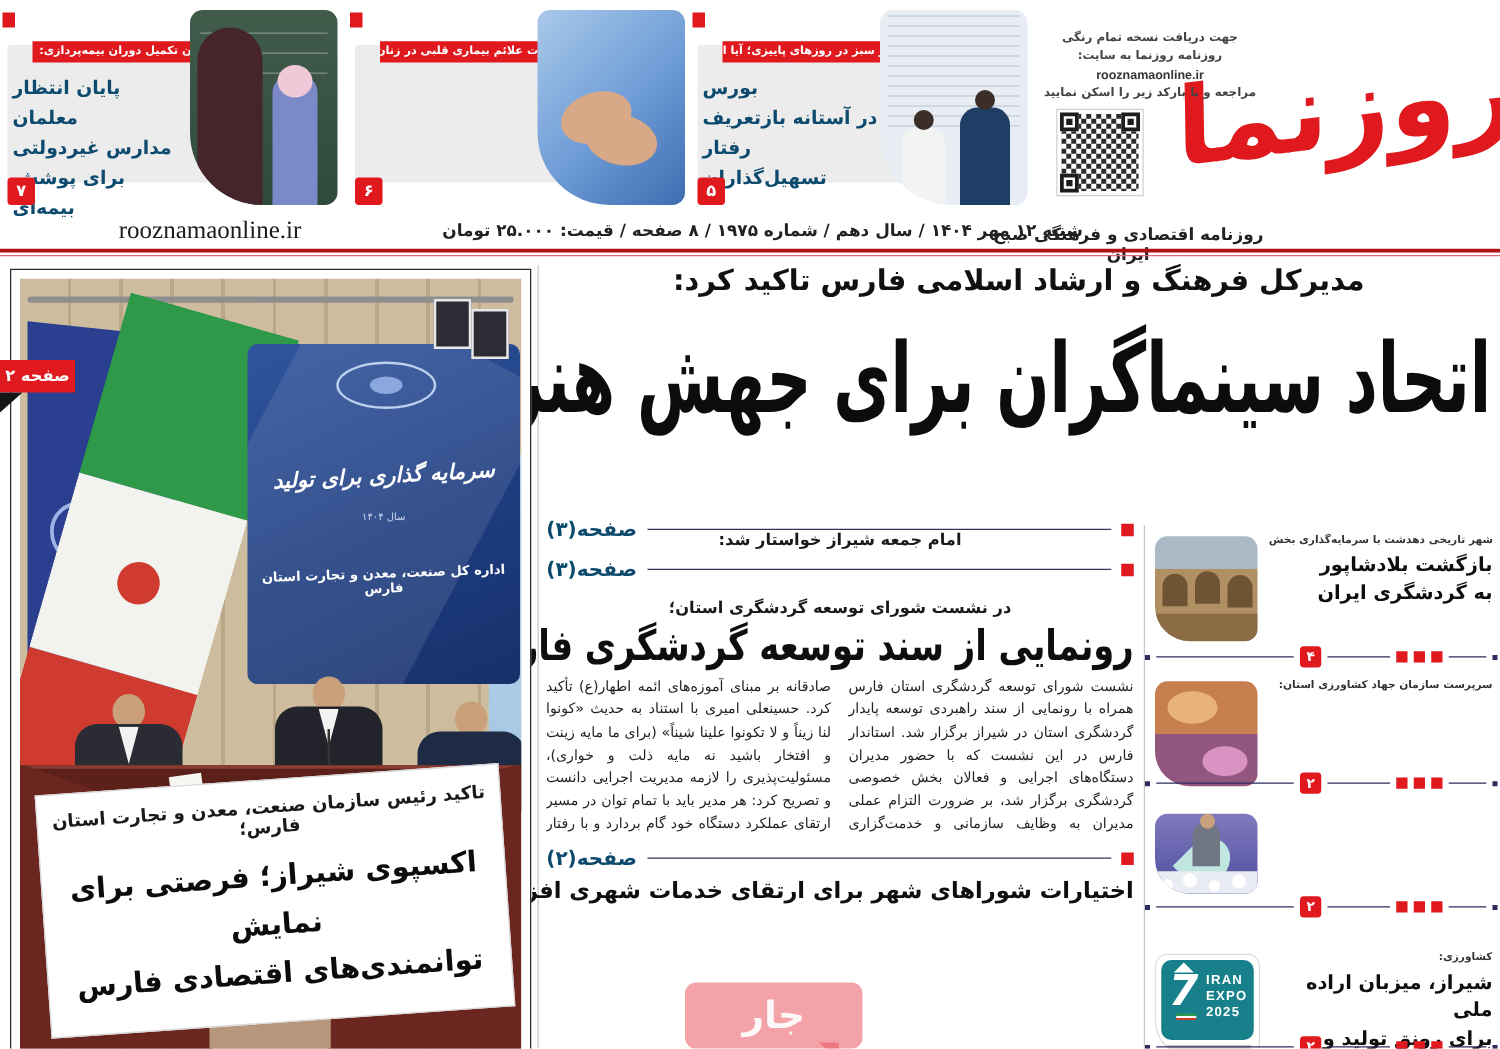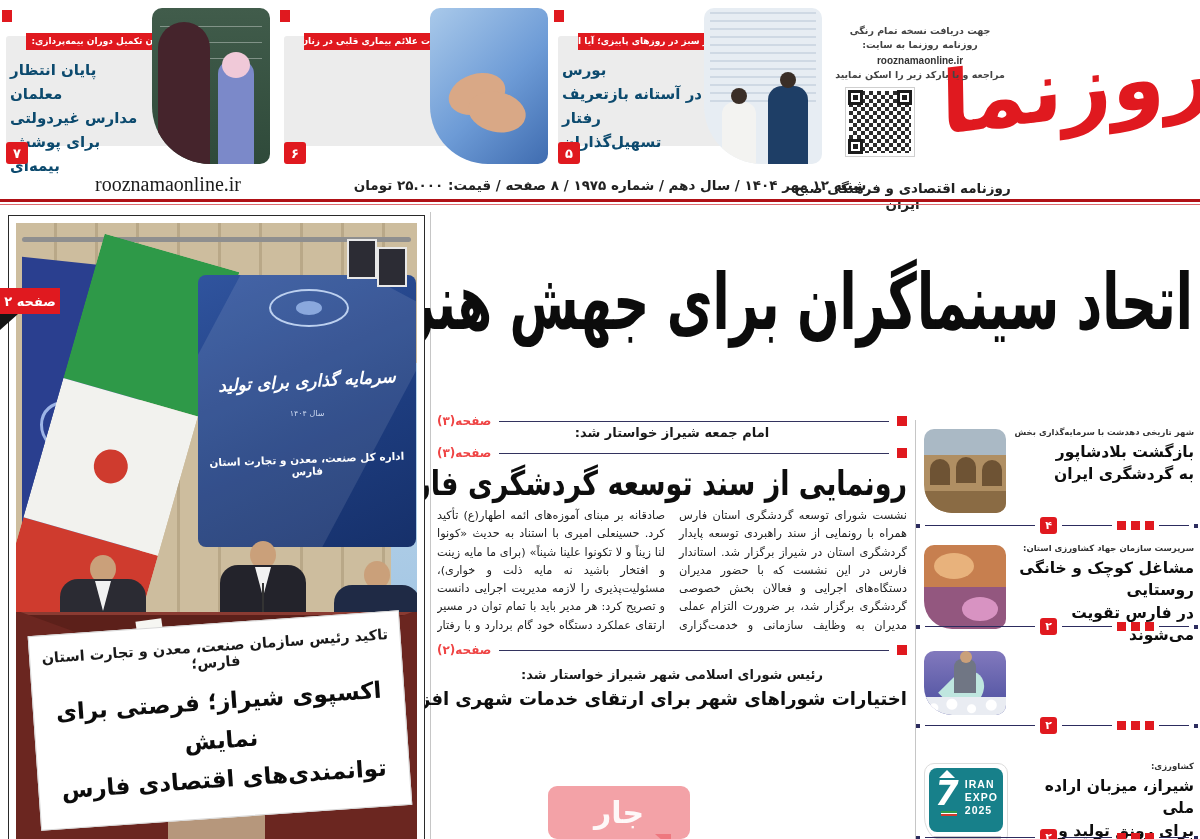--- a/index.html
+++ b/index.html
@@ -60,21 +60,21 @@
   
   .vsep{position:absolute;width:1px;background:#c6c6c6;}
   #sep1{left:430px;top:212px;bottom:0;}
   #sep2{left:915px;top:420px;bottom:0;}
 
   
   .lead-kicker{position:absolute;left:437px;top:212px;width:756px;text-align:center;font-size:23px;font-weight:bold;color:#111;}
   .lead-headline{position:absolute;left:437px;top:258px;width:756px;text-align:center;font-size:50px;font-weight:bold;color:#0c0c0c;
                  white-space:nowrap;letter-spacing:-1px;transform:scaleY(1.55);transform-origin:center top;}
   .mid-div{display:flex;align-items:center;gap:8px;direction:ltr;}
-  .pg{color:#ef4444;font-size:12px;font-weight:bold;white-space:nowrap;}
+  .pg{color:#0c4a6e;font-size:16px;font-weight:bold;white-space:nowrap;}
   .dline{height:1px;background:#33335e;flex:1;}
   .rsq{width:10px;height:10px;background:#e0191f;}
   .lead-div{position:absolute;left:437px;top:414px;width:470px;}
 
   
   .midcol{position:absolute;left:437px;top:425px;width:470px;}
   .s-kicker{text-align:center;font-size:13px;font-weight:bold;color:#1a1a1a;}
   .s1-headline{margin-top:4px;text-align:center;font-size:26px;font-weight:bold;color:#0e0e0e;line-height:1.45;white-space:pre-line;}
   .s2-headline{margin-top:4px;text-align:center;font-size:27px;font-weight:bold;color:#0e0e0e;white-space:nowrap;
                transform:scaleY(1.25);transform-origin:center top;}
@@ -259,44 +259,45 @@
 
   <div class="site">rooznamaonline.ir</div>
   <div class="issue">شنبه ۱۲ مهر ۱۴۰۴ / سال دهم / شماره ۱۹۷۵ / ۸ صفحه / قیمت: ۲۵.۰۰۰ تومان</div>
   <div class="tagline">روزنامه اقتصادی و فرهنگی صبح ایران</div>
   <div class="rule1"></div>
   <div class="rule2"></div>
 
   <div class="vsep" id="sep1"></div>
   <div class="vsep" id="sep2"></div>
 
+  <div class="lead-kicker">مدیرکل فرهنگ و ارشاد اسلامی فارس تاکید کرد:</div>
   <div class="lead-headline">اتحاد سینماگران برای جهش هنری</div>
   <div class="mid-div lead-div">
     <span class="pg">صفحه(۳)</span>
     <span class="dline"></span>
     <span class="rsq"></span>
   </div>
 
   <div class="midcol">
     <div class="s-kicker">امام جمعه شیراز خواستار شد:</div>
     <div class="mid-div mt6">
       <span class="pg">صفحه(۳)</span>
       <span class="dline"></span>
       <span class="rsq"></span>
     </div>
 
+    <div class="s-kicker mt14">در نشست شورای توسعه گردشگری استان؛</div>
     <div class="s2-headline">رونمایی از سند توسعه گردشگری فارس</div>
     <div class="s-body">نشست شورای توسعه گردشگری استان فارس همراه با رونمایی از سند راهبردی توسعه پایدار گردشگری استان در شیراز برگزار شد. استاندار فارس در این نشست که با حضور مدیران دستگاه‌های اجرایی و فعالان بخش خصوصی گردشگری برگزار شد، بر ضرورت التزام عملی مدیران به وظایف سازمانی و خدمت‌گزاری صادقانه بر مبنای آموزه‌های ائمه اطهار(ع) تأکید کرد. حسینعلی امیری با استناد به حدیث «کونوا لنا زیناً و لا تکونوا علینا شیناً» (برای ما مایه زینت و افتخار باشید نه مایه ذلت و خواری)، مسئولیت‌پذیری را لازمه مدیریت اجرایی دانست و تصریح کرد: هر مدیر باید با تمام توان در مسیر ارتقای عملکرد دستگاه خود گام بردارد و با رفتار و گفتار خود، نماینده شایسته‌ای از نظام اسلامی در نگاه مردم باشد. امیری با قدردانی از تلاش‌های صورت‌گرفته در تدوین سند راهبردی توسعه پایدارگردشگری استان و تأکید بر نقش بنیادین برنامه‌ریزی در تحقق توسعه پایدار، اظهار کرد: تمدن‌ها در بستر تاریخ و با نظم و ترتیب شکل می‌گیرند؛ هیچ تمدنی به‌صورت دفعی و ناگهانی پدید نیامده است. بررسی تمدن‌ها و شواهد تاریخی گواه آن است که توسعه، نیازمند برنامه‌ریزی دقیق، نگاه بلندمدت و بهره‌گیری از خرد جمعی است. استاندار فارس با تأکید بر ضرورت برنامه‌ریزی جامع در مسیر توسعه، اظهار کرد: در اولین برنامه توسعه استان فارس در چند دهه پیش، کشاورزی...</div>
     <div class="mid-div mt6">
       <span class="pg">صفحه(۲)</span>
       <span class="dline"></span>
       <span class="rsq"></span>
     </div>
 
-    <div class="s-kicker mt10">رئیس شورای اسلامی شهر شیراز خواستار شد:</div>
     <div class="s3-headline">اختیارات شوراهای شهر برای ارتقای خدمات شهری افزایش یابد</div>
 
   </div>
 
   <div class="wmark">
     <span class="wmark-text">جار</span>
   </div>
   <div class="wtail"></div>
 
   <div class="rail">
@@ -326,22 +327,20 @@
       </div>
     </div>
 
     <div class="rail-item" id="r2">
       <div class="r-thumb th-crafts">
         <div class="blob1"></div>
         <div class="blob2"></div>
       </div>
       <div class="r-text">
         <div class="r-kicker">سرپرست سازمان جهاد کشاورزی استان:</div>
-        <div class="r-headline">مشاغل کوچک و خانگی روستایی
-در فارس تقویت می‌شوند</div>
       </div>
       <div class="rail-div">
         <span class="dot"></span>
         <span class="rline fl1"></span>
         <span class="r-badge">۲</span>
         <span class="rline fl2"></span>
         <span class="ssq"></span>
         <span class="ssq"></span>
         <span class="ssq"></span>
         <span class="rline fl3"></span>

